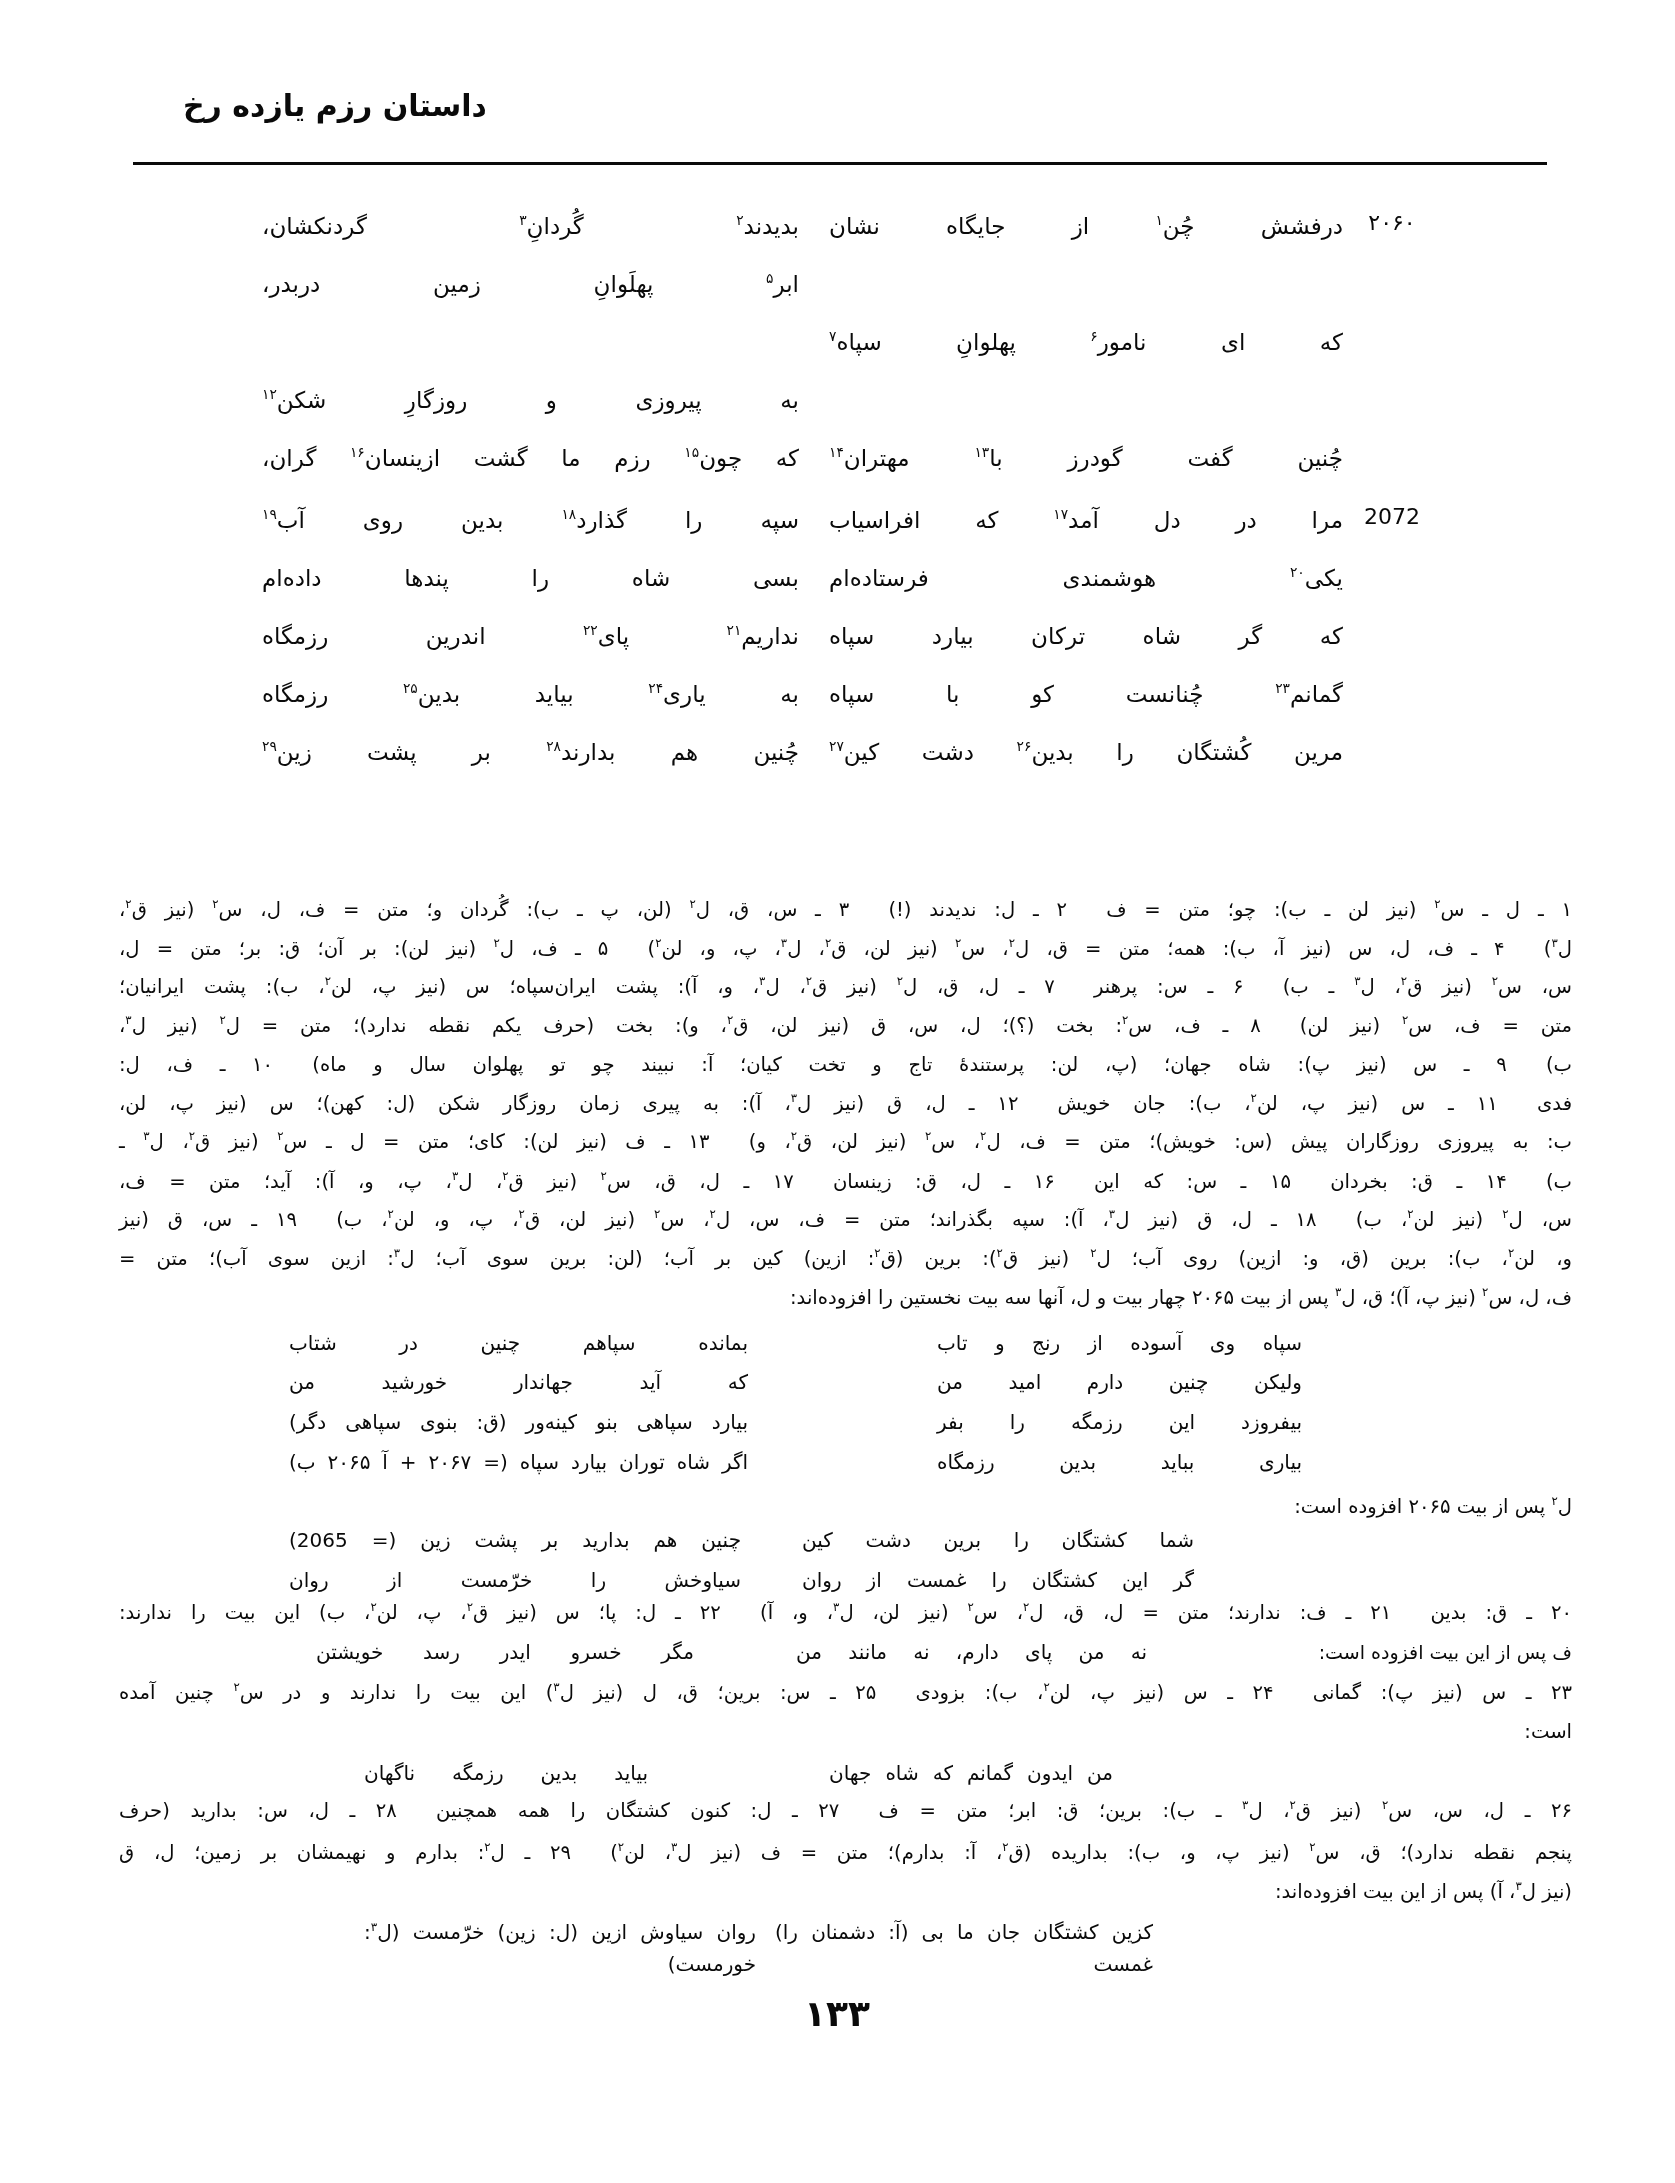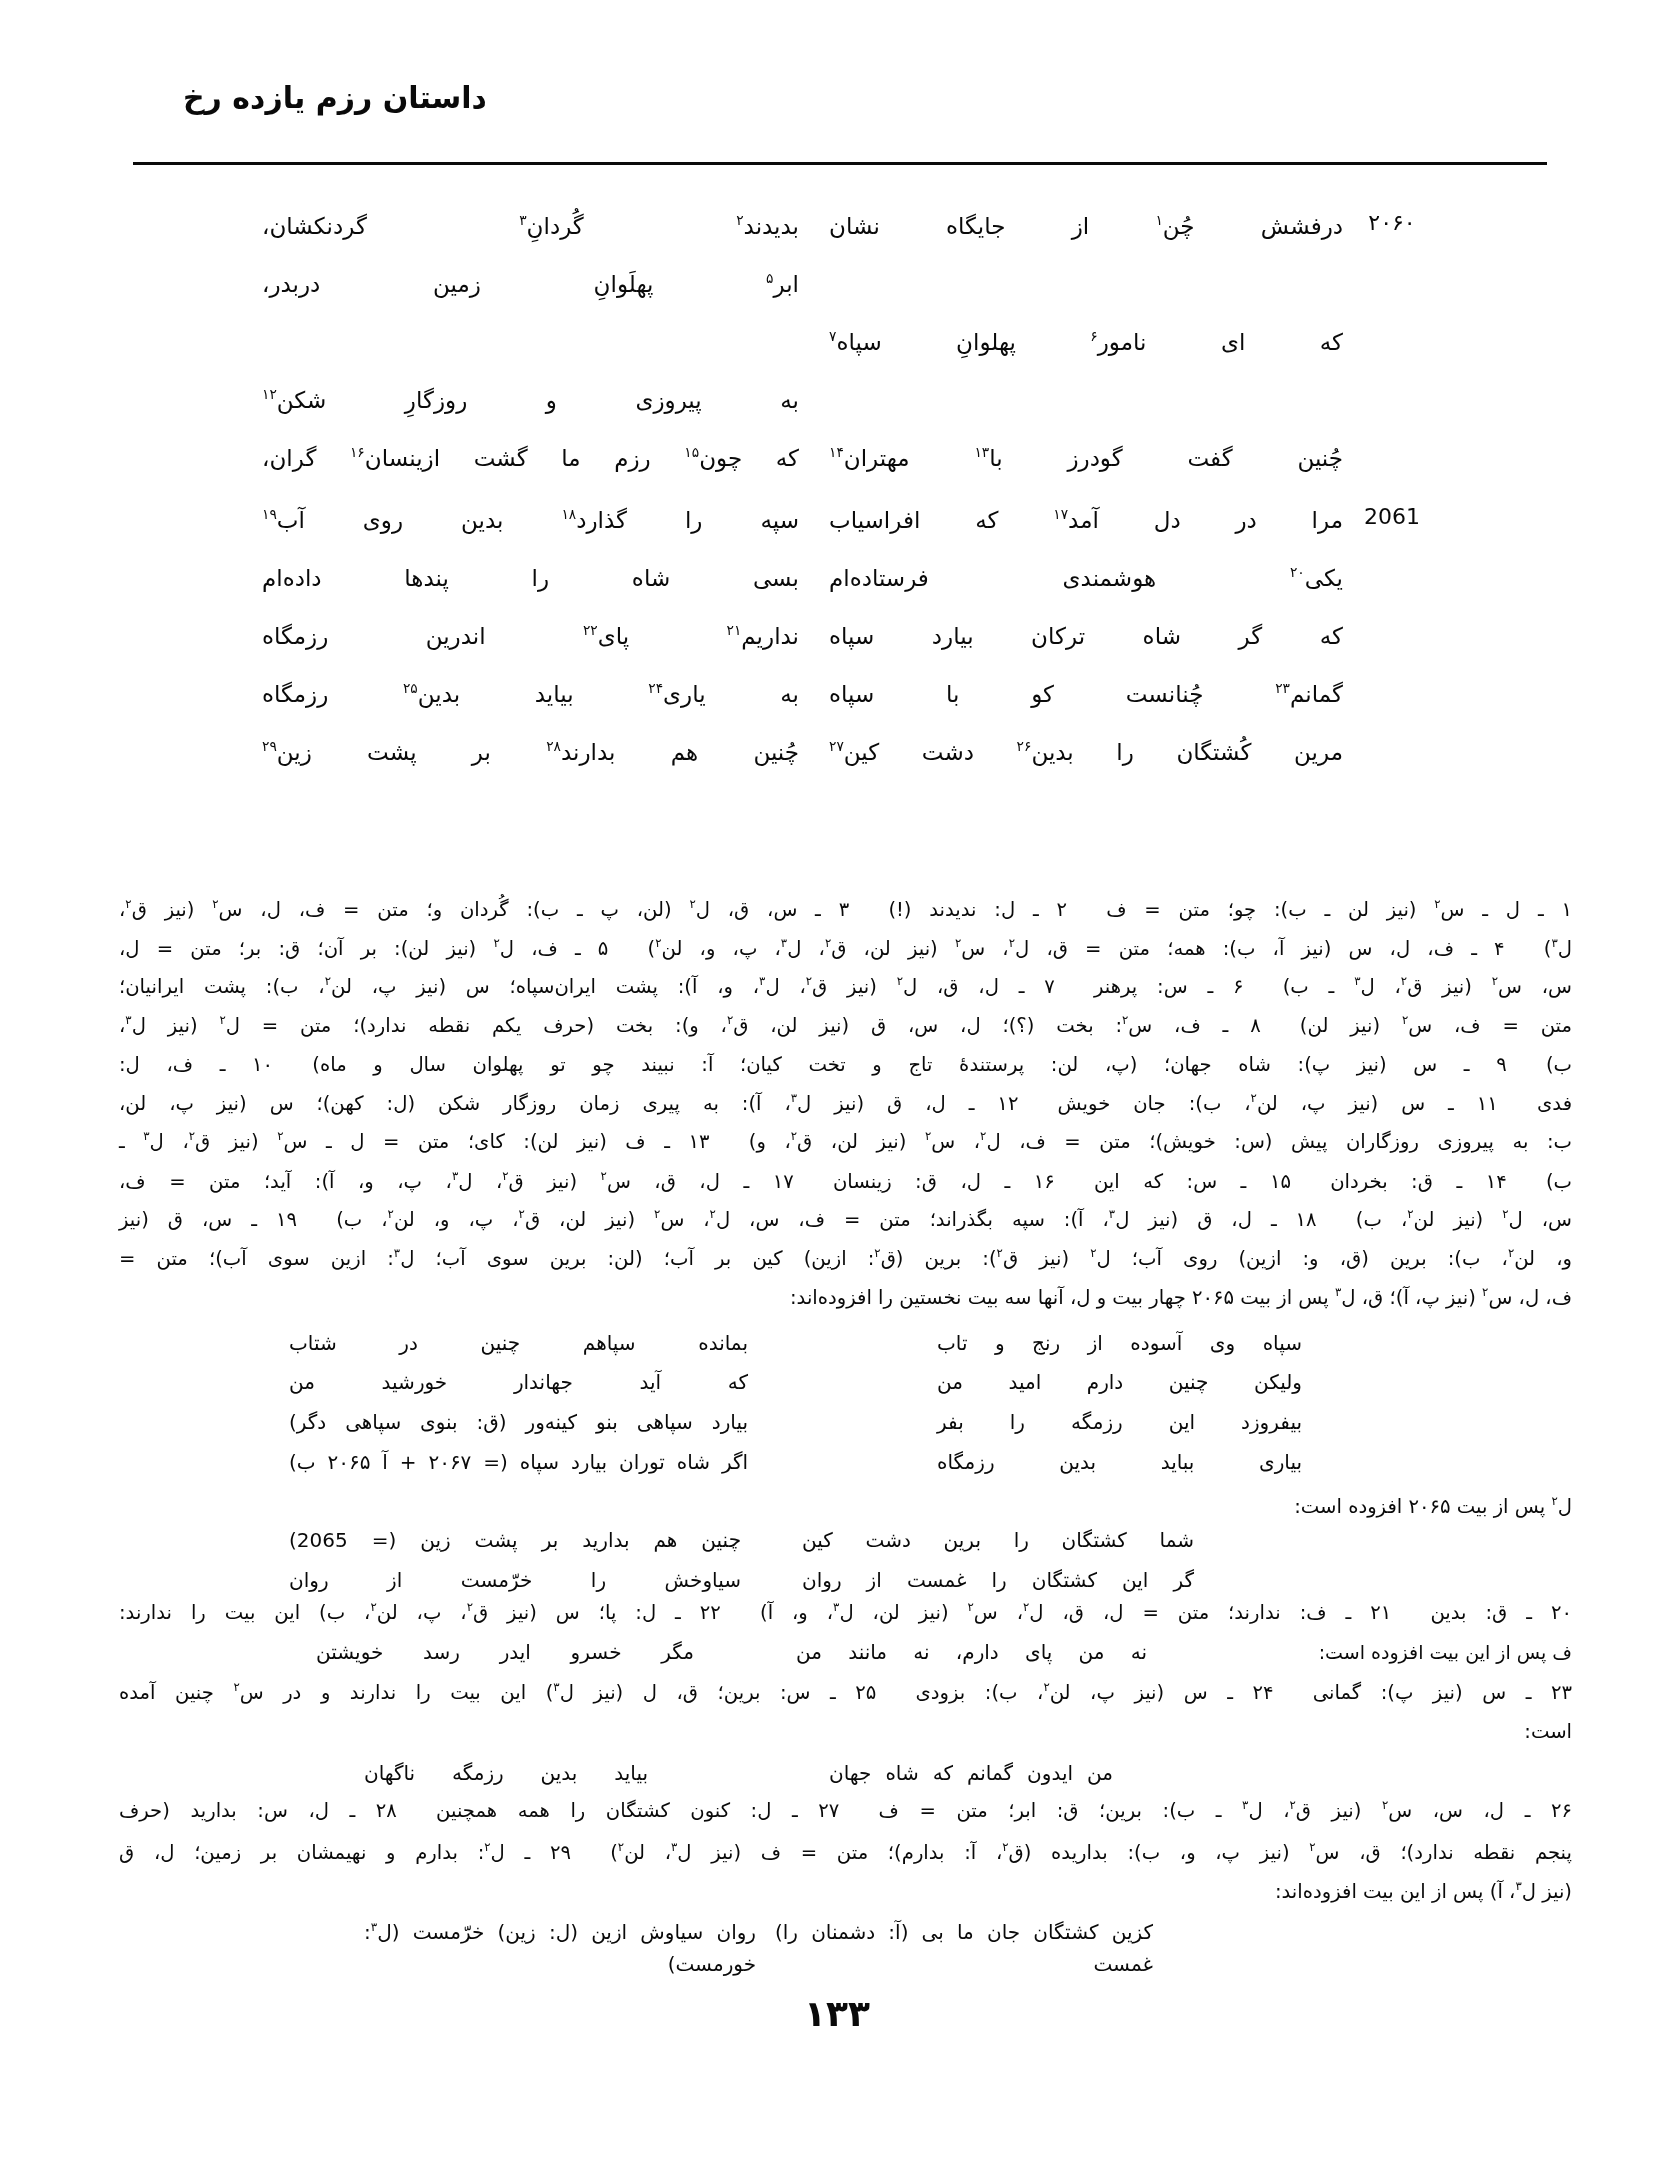--- a/index.html
+++ b/index.html
@@ -8,21 +8,21 @@
     width:1676px;height:2183px;
     margin:0 auto;
     background:#ffffff;
     direction:rtl;
     font-family:"DejaVu Sans",sans-serif;
     color:#0a0a0a;
     overflow:hidden;
   }
   
   .running-title{
-    position:absolute;top:80px;left:184px;
+    position:absolute;top:88px;left:184px;
     font-size:30px;font-weight:bold;letter-spacing:0;
   }
   .header-rule{
     position:absolute;top:162px;left:134px;width:1414px;height:3.4px;
     background:#0a0a0a;
   }
   
   .verse-row{position:absolute;left:0;width:100%;height:43px;}
   .v-num{
     position:absolute;left:1354px;width:78px;top:4px;
@@ -91,21 +91,21 @@
       <div class="hemi hemi-r">که ای نامور<sup>۶</sup> پهلوانِ سپاه<sup>۷</sup></div>
     </div>
     <div class="verse-row" style="top:380px">
       <div class="hemi hemi-l">به پیروزی و روزگارِ شکن<sup>۱۲</sup></div>
     </div>
     <div class="verse-row" style="top:438px">
       <div class="hemi hemi-r">چُنین گفت گودرز با<sup>۱۳</sup> مهتران<sup>۱۴</sup></div>
       <div class="hemi hemi-l">که چون<sup>۱۵</sup> رزم ما گشت ازینسان<sup>۱۶</sup> گران،</div>
     </div>
     <div class="verse-row" style="top:500px">
-      <div class="v-num">2061</div>
+      <div class="v-num">2072</div>
       <div class="hemi hemi-r">مرا در دل آمد<sup>۱۷</sup> که افراسیاب</div>
       <div class="hemi hemi-l">سپه را گذارد<sup>۱۸</sup> بدین روی آب<sup>۱۹</sup></div>
     </div>
     <div class="verse-row" style="top:558px">
       <div class="hemi hemi-r">یکی<sup>۲۰</sup> هوشمندی فرستاده‌ام</div>
       <div class="hemi hemi-l">بسی شاه را پندها داده‌ام</div>
     </div>
     <div class="verse-row" style="top:616px">
       <div class="hemi hemi-r">که گر شاه ترکان بیارد سپاه</div>
       <div class="hemi hemi-l">نداریم<sup>۲۱</sup> پای<sup>۲۲</sup> اندرین رزمگاه</div>

